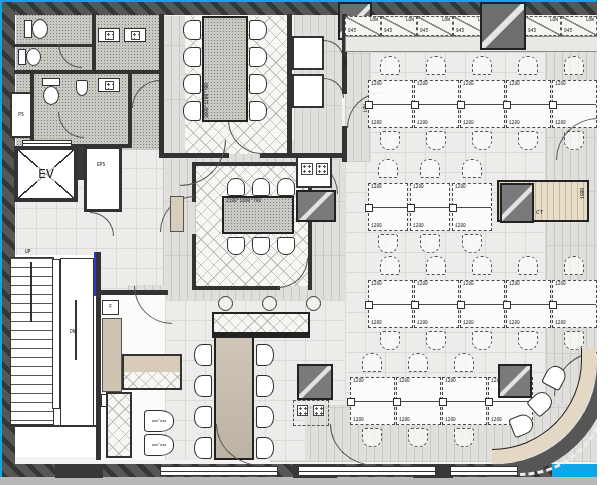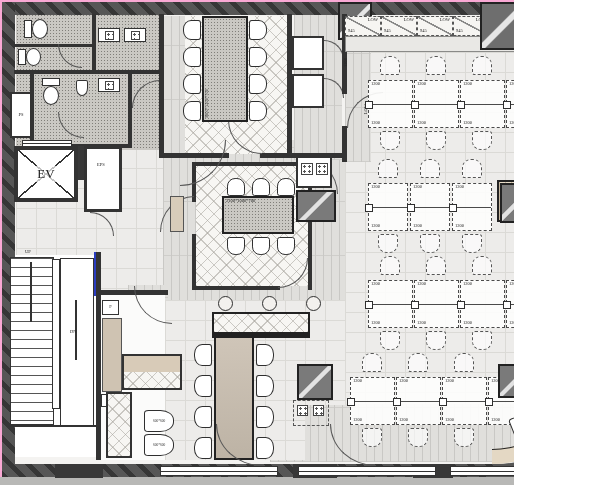--- a/index.html
+++ b/index.html
@@ -1,17 +1,17 @@
 <!DOCTYPE html>
 <html><head>
 <meta charset="utf-8">
 <style>
   html,body{margin:0;padding:0;background:#fff;}
-  #plan{position:relative;width:514px;height:485px;background:#f9a8d4;overflow:hidden;
-        font-family:Liberation Serif, serif;color:#222;}
+  #plan{position:relative;width:597px;height:485px;background:#0ea5e9;overflow:hidden;
+        font-family:Liberation Mono, monospace;color:#222;}
   .abs{position:absolute;}
   
   .wall{background-color:#565656;background-image:repeating-linear-gradient(45deg,rgba(15,15,15,.45) 0 5px,transparent 5px 13px);}
   .wallD{background:#383838;}
   .tile{background-color:#edecea;background-image:linear-gradient(#dbdad6 1px,transparent 1px),linear-gradient(90deg,#dbdad6 1px,transparent 1px);background-size:20px 20px;}
   .plank{background-color:#e0dfdc;background-image:repeating-linear-gradient(90deg,#c9c8c5 0 1px,transparent 1px 8px),repeating-linear-gradient(0deg,rgba(175,174,170,.35) 0 1px,transparent 1px 54px);}
   .xhatch{background-color:#f7f6f3;background-image:repeating-linear-gradient(45deg,rgba(165,162,155,.55) 0 1px,transparent 1px 9px),repeating-linear-gradient(-45deg,rgba(165,162,155,.55) 0 1px,transparent 1px 9px);}
   .speckle{background-color:#cac8c3;background-image:radial-gradient(rgba(88,86,82,.65) .6px,transparent .9px);background-size:3px 3px;}
   .woodv{background-color:#e7dcc8;background-image:repeating-linear-gradient(90deg,rgba(158,138,108,.45) 0 1px,transparent 1px 6px);}
   .col{background:#6e6e6e;border:2px solid #222;background-image:linear-gradient(135deg,transparent 44%,#e6e6e6 46% 54%,transparent 56%);}

